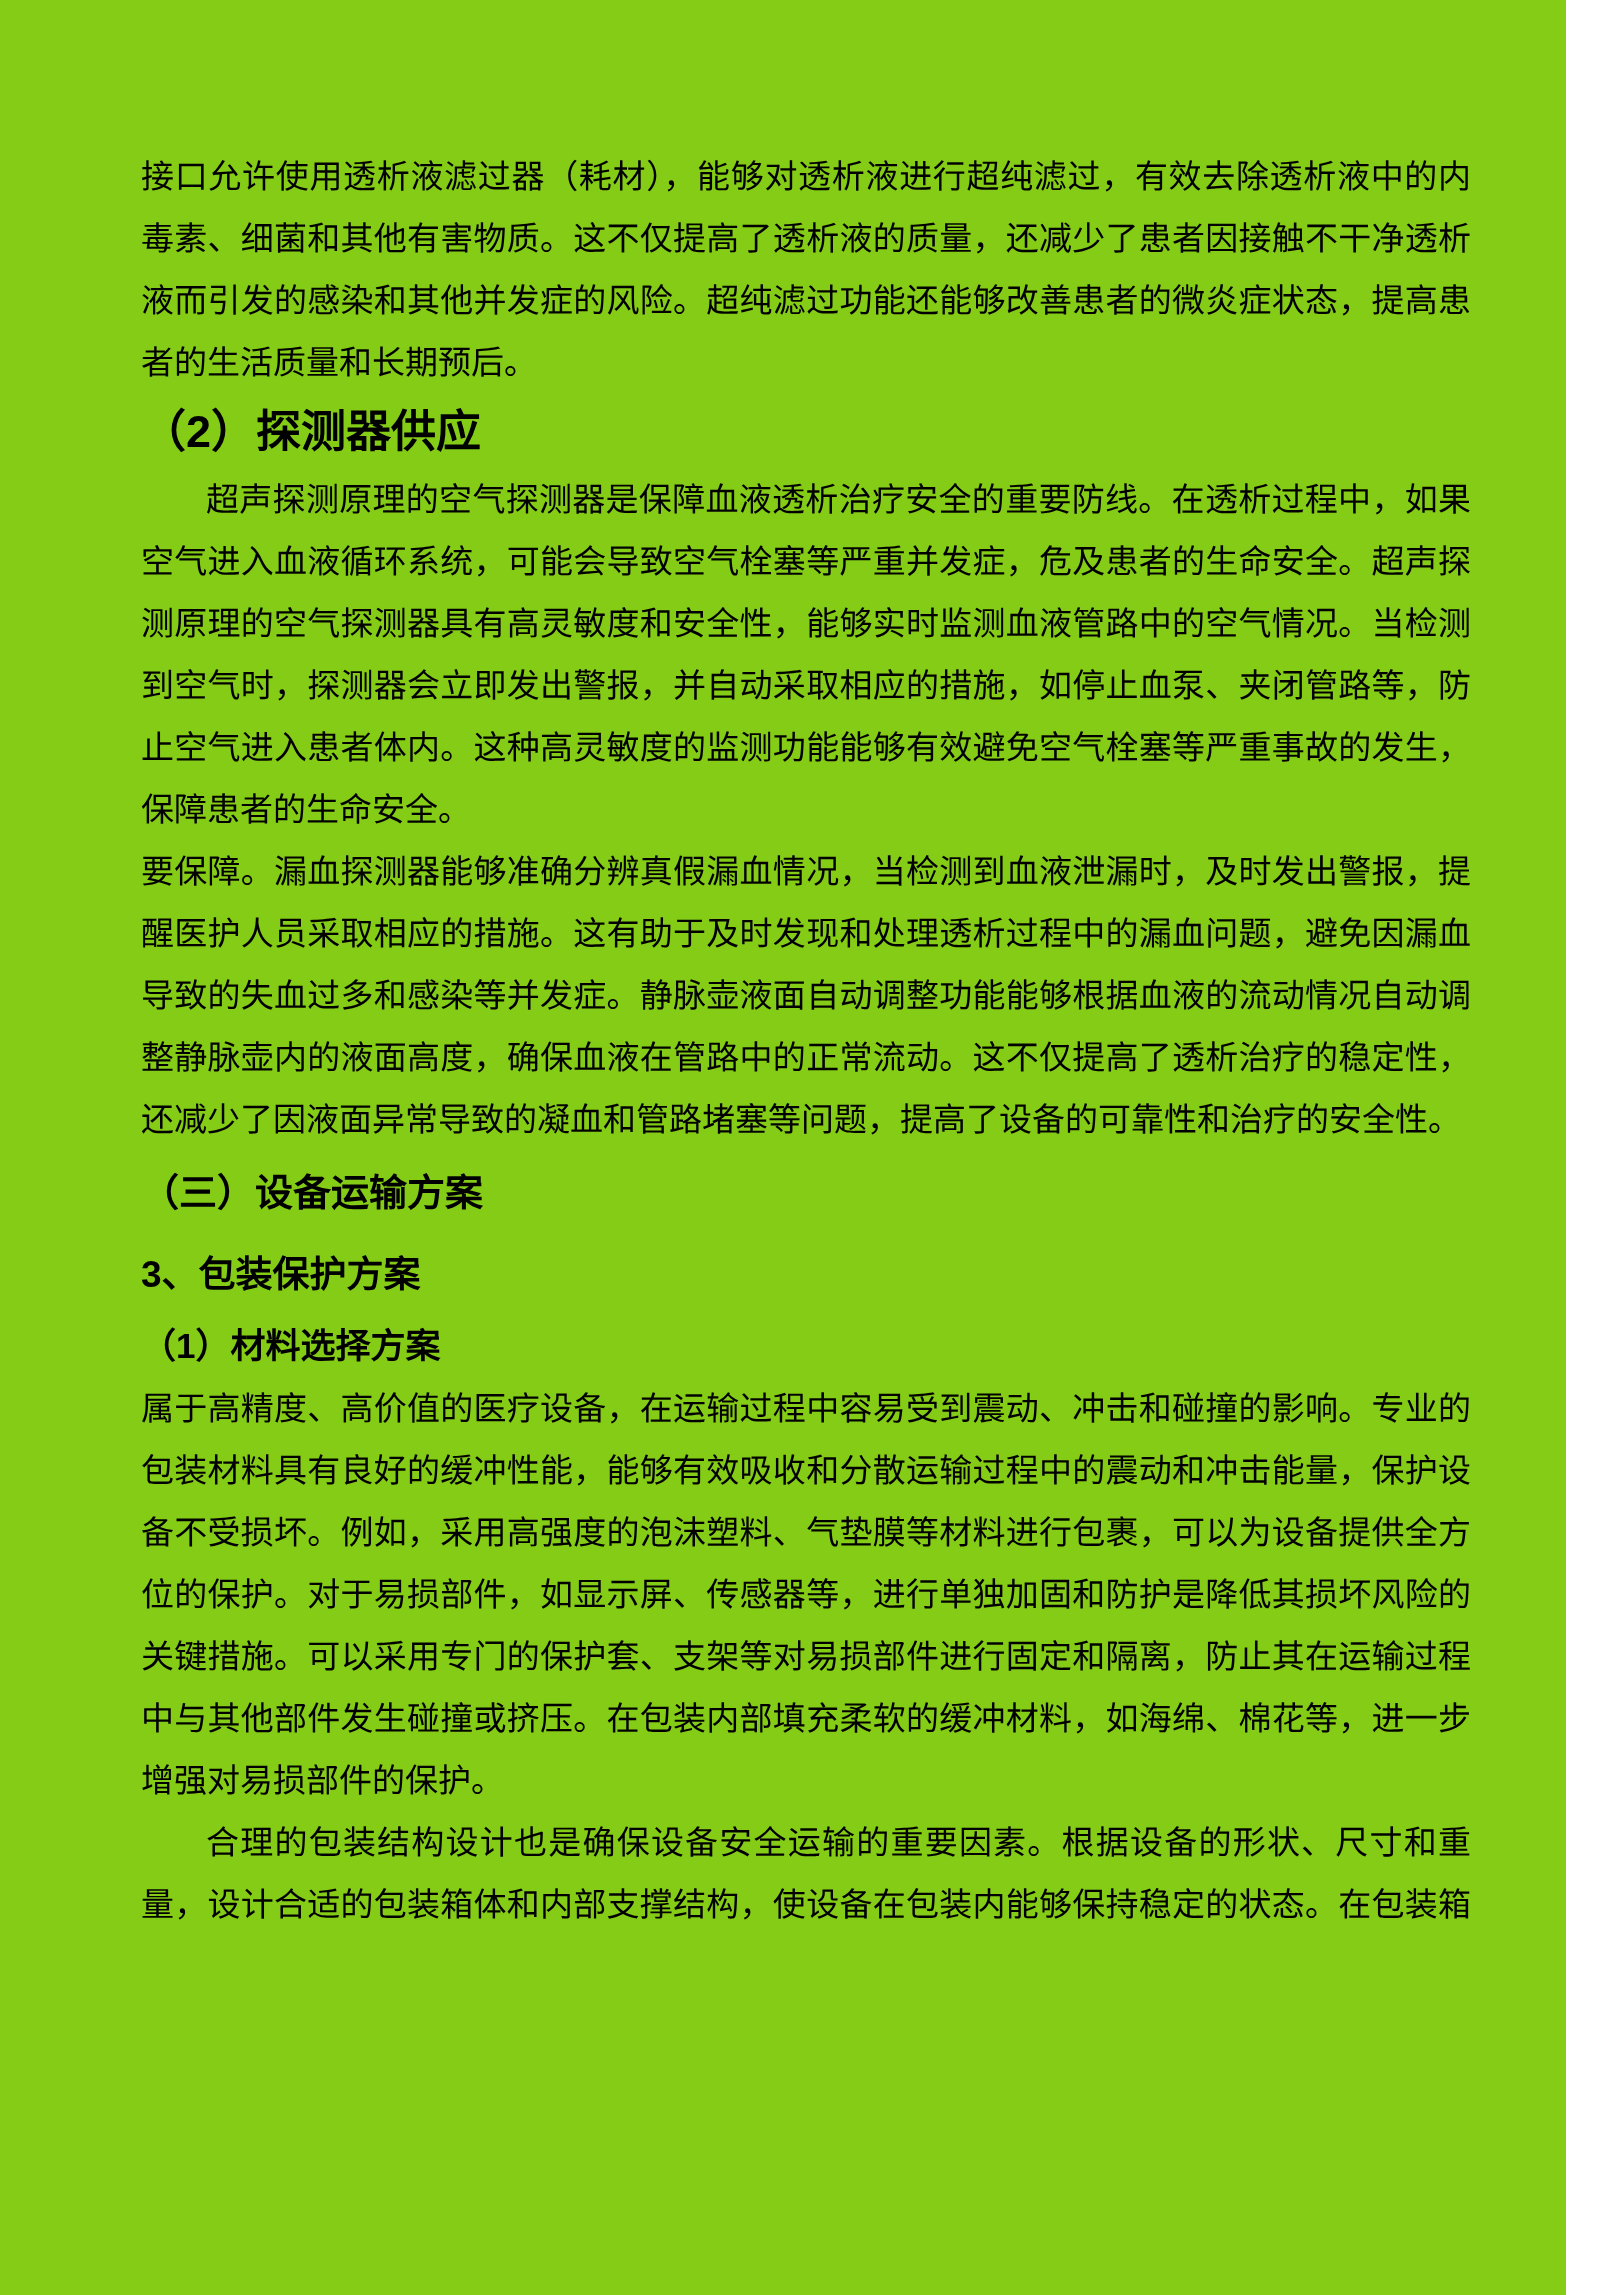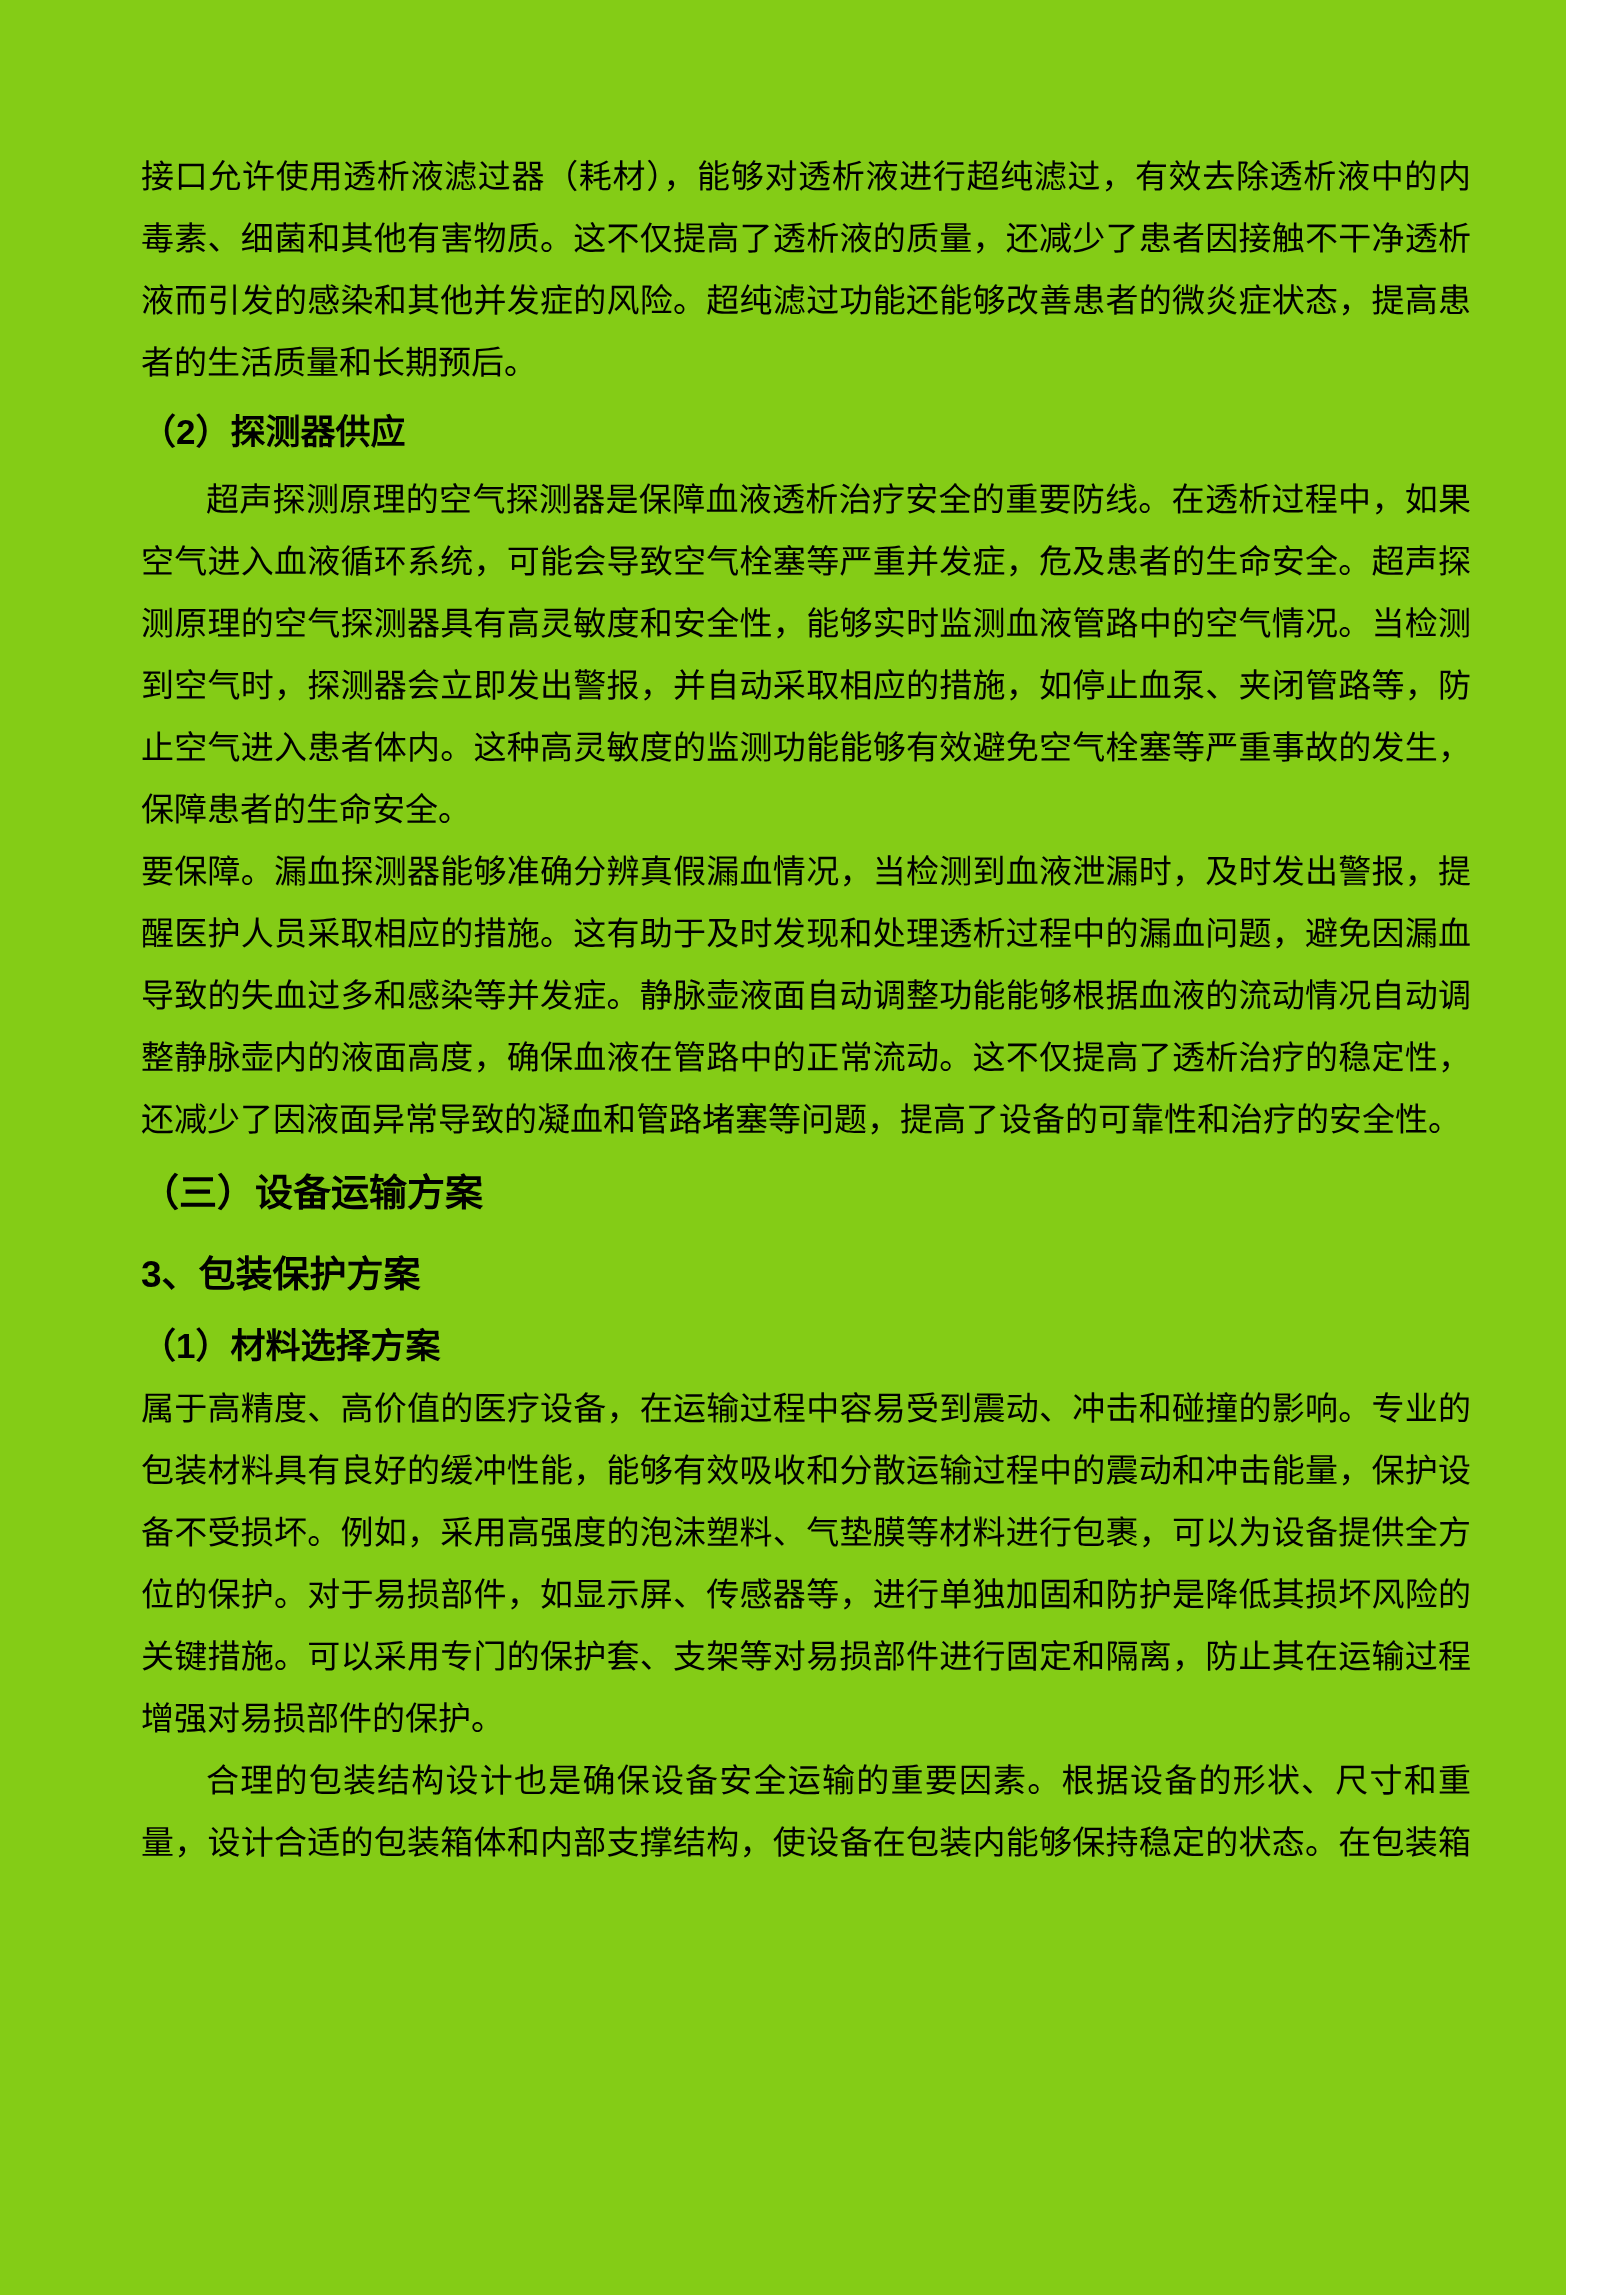--- a/index.html
+++ b/index.html
@@ -43,21 +43,21 @@
   }
   .heading-main {   
     font-size: 38px;
     line-height: 85px;
   }
   .heading-num {    
     font-size: 37px;
     line-height: 77px;
   }
   .heading-sub {    
-    font-size: 35px;
+    font-size: 45px;
     line-height: 75px;
   }
   .heading-sub2 {   
     font-size: 35px;
     line-height: 65px;
   }
 </style>
 </head>
 <body>
 
@@ -87,20 +87,21 @@
       </div>
       <div class="heading heading-main">（三）设备运输方案</div>
       <div class="heading heading-num">3、包装保护方案</div>
       <div class="heading heading-sub2">（1）材料选择方案</div>
       <div>
         <div class="line">属于高精度、高价值的医疗设备，在运输过程中容易受到震动、冲击和碰撞的影响。专业的</div>
         <div class="line">包装材料具有良好的缓冲性能，能够有效吸收和分散运输过程中的震动和冲击能量，保护设</div>
         <div class="line">备不受损坏。例如，采用高强度的泡沫塑料、气垫膜等材料进行包裹，可以为设备提供全方</div>
         <div class="line">位的保护。对于易损部件，如显示屏、传感器等，进行单独加固和防护是降低其损坏风险的</div>
         <div class="line">关键措施。可以采用专门的保护套、支架等对易损部件进行固定和隔离，防止其在运输过程</div>
+        <div class="line">中与其他部件发生碰撞或挤压。在包装内部填充柔软的缓冲材料，如海绵、棉花等，进一步</div>
         <div class="line last">增强对易损部件的保护。</div>
       </div>
       <div>
         <div class="line indent">合理的包装结构设计也是确保设备安全运输的重要因素。根据设备的形状、尺寸和重</div>
         <div class="line">量，设计合适的包装箱体和内部支撑结构，使设备在包装内能够保持稳定的状态。在包装箱</div>
       </div>
     </div>
 </div>
 
 

